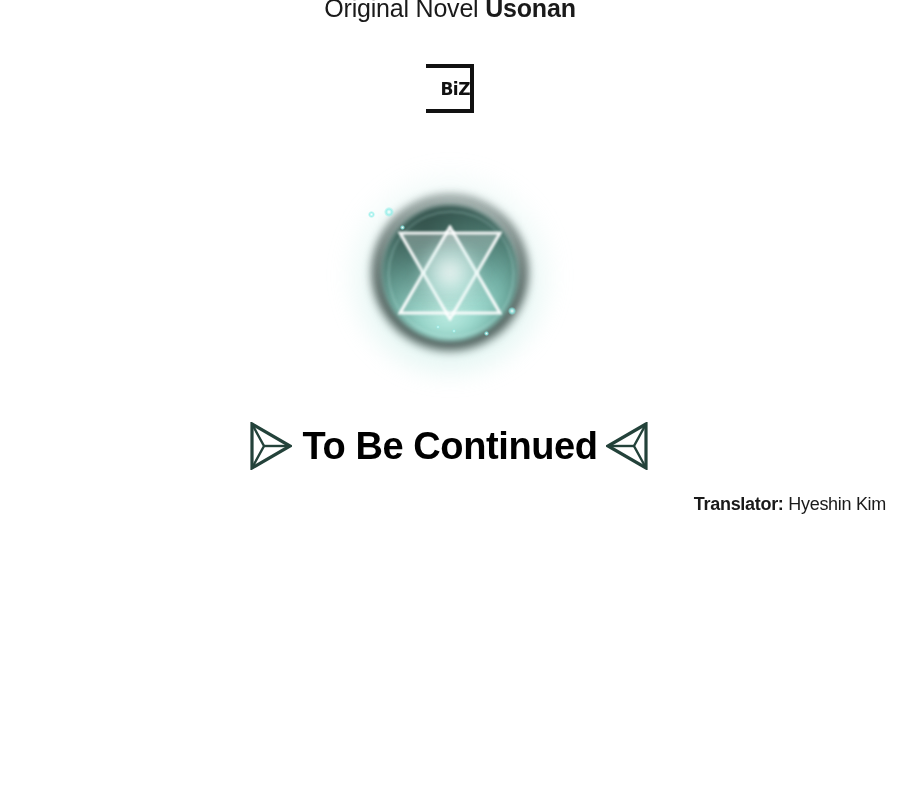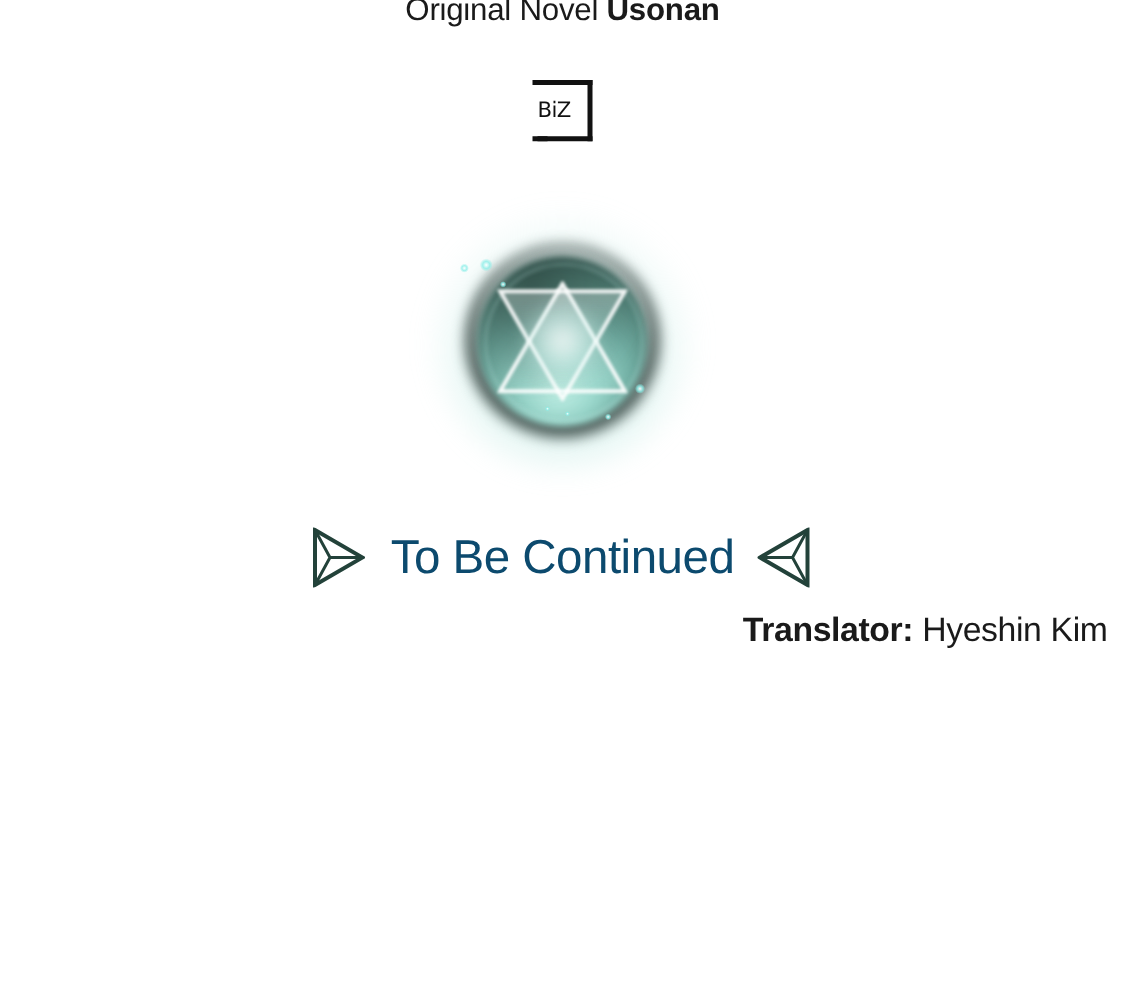--- a/index.html
+++ b/index.html
@@ -94,23 +94,23 @@
     width: 12px;
     height: 4px;
     background: #111111;
   }
   .logo-biz-box::before { top: -4px; }
   .logo-biz-box::after  { bottom: -4px; }
   .logo-biz-text {
     position: absolute;
     left: 0; right: 0; top: 50%;
     transform: translateY(-50%);
-    text-align: left;
+    text-align: right;
     font-family: "DejaVu Sans", sans-serif;
-    font-weight: 400;
+    font-weight: 700;
     font-size: 17px;
     letter-spacing: -0.5px;
     color: #111111;
     line-height: 1;
   }
 
   
   .center-block {
     position: absolute;
     left: 0;
@@ -243,41 +243,41 @@
   .arrow-right { left: 606px; }
 
   
   .tbc {
     position: absolute;
     left: 0;
     top: 246px;
     width: 900px;
     text-align: center;
     font-size: 38px;
-    font-weight: 400;
+    font-weight: 700;
     letter-spacing: -0.4px;
-    color: #0c4a6e;
+    color: #000000;
     line-height: 44px;
     white-space: nowrap;
     text-shadow:
       0 0 3px #ffffff,
       0 0 5px #ffffff,
       1px 1px 2px rgba(255,255,255,0.95),
       -1px -1px 2px rgba(255,255,255,0.95),
       1px -1px 2px rgba(255,255,255,0.95),
       -1px 1px 2px rgba(255,255,255,0.95),
       0 0 9px rgba(255,255,255,0.9);
   }
 
   
   .credit-translator {
     position: absolute;
     right: 14px;
     top: 487px;
-    font-size: 27px;
+    font-size: 18px;
     line-height: 34px;
     color: #1a1a1a;
     letter-spacing: -0.3px;
     white-space: nowrap;
     text-align: right;
   }
   .credit-translator .label { font-weight: 700; }
   .credit-translator .value { font-weight: 400; }
 </style>
 </head>

